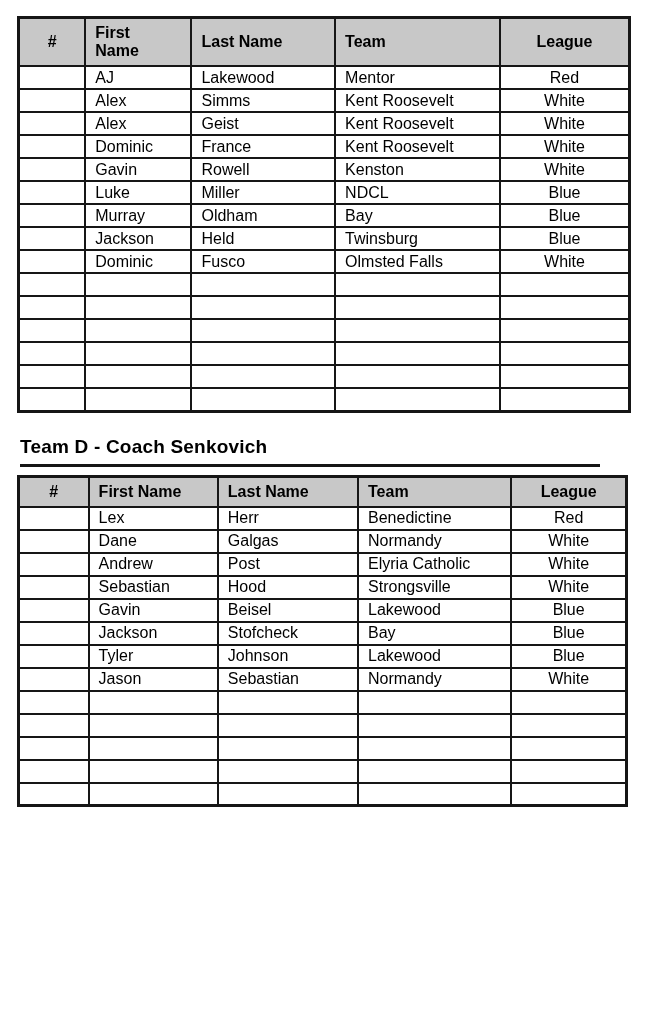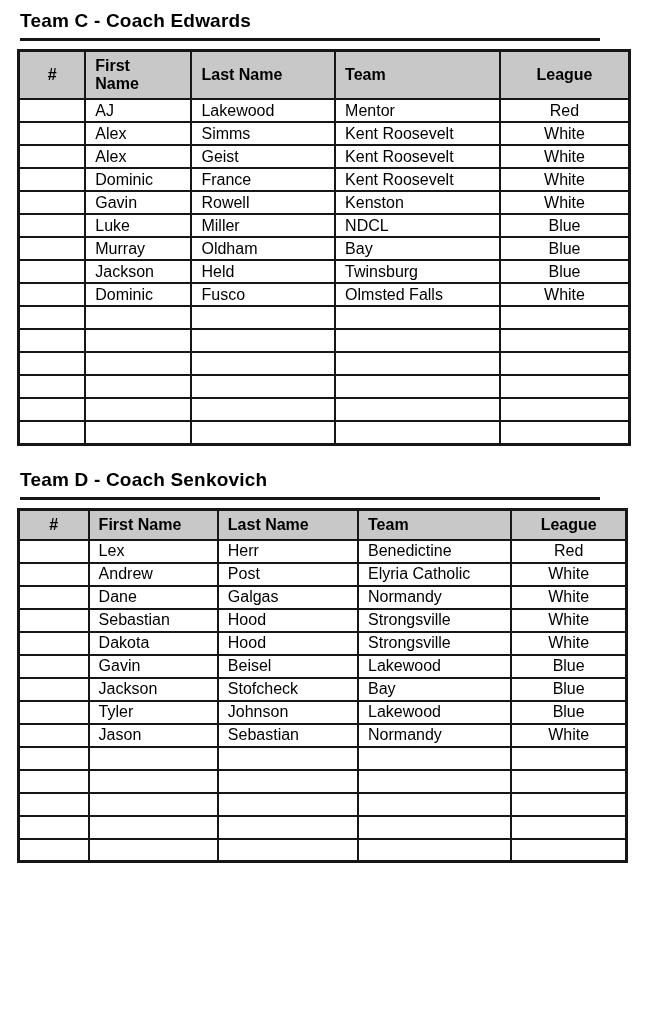--- a/index.html
+++ b/index.html
@@ -74,21 +74,20 @@
   .sec-1 .col-last   { width: 140px; }
   .sec-1 .col-team   { width: 153px; }
   .sec-1 .col-league { width: 115px; }
 </style>
 </head>
 <body style="--header-bg: #c8c8c8; --page-bg: #ffffff;">
 
 <div class="page">
 
   <section class="team-section">
-    <h2 class="section-title">Team C - Coach Edwards</h2>
     <table class="roster-table sec-0">
       <thead>
           <tr>
             <th class="col-num">#</th>
             <th class="col-first">First
 Name</th>
             <th class="col-last">Last Name</th>
             <th class="col-team">Team</th>
             <th class="col-league">League</th>
           </tr>
@@ -218,48 +217,41 @@
       <tbody>
           <tr>
             <td class="col-num"></td>
             <td class="col-first">Lex</td>
             <td class="col-last">Herr</td>
             <td class="col-team">Benedictine</td>
             <td class="col-league">Red</td>
           </tr>
           <tr>
             <td class="col-num"></td>
+            <td class="col-first">Dane</td>
+            <td class="col-last">Galgas</td>
+            <td class="col-team">Normandy</td>
+            <td class="col-league">White</td>
+          </tr>
+          <tr>
+            <td class="col-num"></td>
             <td class="col-first">Andrew</td>
             <td class="col-last">Post</td>
             <td class="col-team">Elyria Catholic</td>
             <td class="col-league">White</td>
           </tr>
           <tr>
             <td class="col-num"></td>
-            <td class="col-first">Dane</td>
-            <td class="col-last">Galgas</td>
-            <td class="col-team">Normandy</td>
-            <td class="col-league">White</td>
-          </tr>
-          <tr>
-            <td class="col-num"></td>
             <td class="col-first">Sebastian</td>
             <td class="col-last">Hood</td>
             <td class="col-team">Strongsville</td>
             <td class="col-league">White</td>
           </tr>
           <tr>
             <td class="col-num"></td>
-            <td class="col-first">Dakota</td>
-            <td class="col-last">Hood</td>
-            <td class="col-team">Strongsville</td>
-            <td class="col-league">White</td>
-          </tr>
-          <tr>
-            <td class="col-num"></td>
             <td class="col-first">Gavin</td>
             <td class="col-last">Beisel</td>
             <td class="col-team">Lakewood</td>
             <td class="col-league">Blue</td>
           </tr>
           <tr>
             <td class="col-num"></td>
             <td class="col-first">Jackson</td>
             <td class="col-last">Stofcheck</td>
             <td class="col-team">Bay</td>

